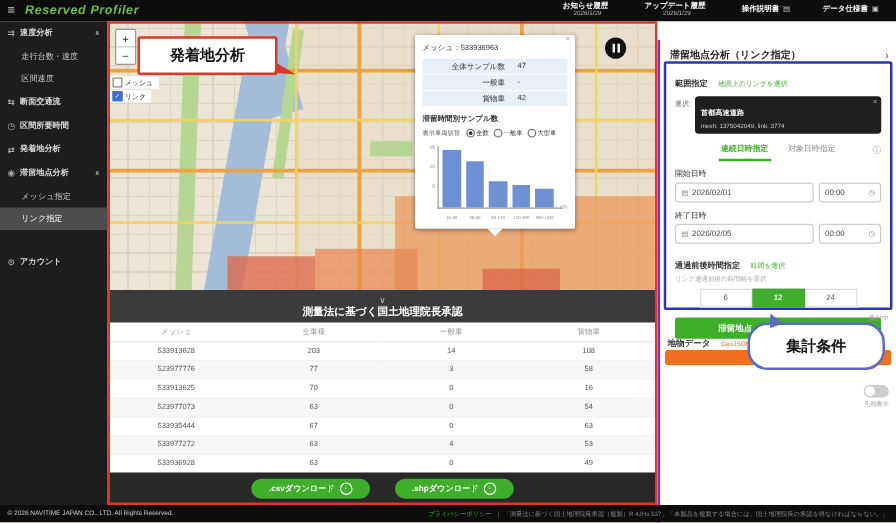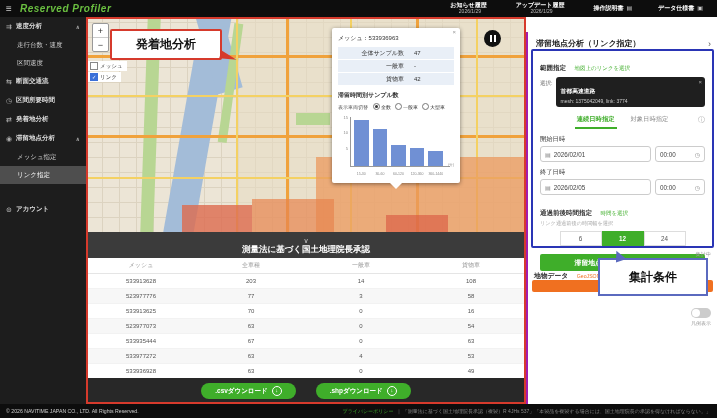--- a/index.html
+++ b/index.html
@@ -152,21 +152,21 @@
   .toggle.off{background:#ccc;}
   .toggle.off::after{right:auto;left:1px;}
   .statustext{position:absolute;left:0;top:219px;width:187px;text-align:right;font-size:5.2px;color:#999;padding-right:4px;box-sizing:border-box;}
   .geodata{position:absolute;left:6px;top:232px;width:179px;}
   .glabel{font-size:6.8px;font-weight:bold;color:#333;}
   .olink{font-size:5.2px;color:#f07020;margin-left:4px;}
   .orangebar{position:absolute;left:4px;top:248px;width:181px;height:12px;background:#f07020;border-radius:2px;}
   .toggle2row{position:absolute;right:8px;top:276px;display:flex;flex-direction:column;align-items:flex-end;gap:2px;}
   .legendlabel{font-size:5px;color:#999;}
   .callout-c{position:absolute;left:70px;top:226px;width:106px;height:34px;background:#fff;border:2px solid #5b6abf;
-             border-radius:0;z-index:60;display:flex;align-items:center;justify-content:center;
+             border-radius:16px;z-index:60;display:flex;align-items:center;justify-content:center;
              font-size:12px;font-weight:bold;color:#111;}
   .callout-c::before{content:"";position:absolute;left:14px;top:-10px;width:0;height:0;
              border-left:4px solid transparent;border-right:7px solid transparent;
              border-bottom:11px solid #5b6abf;transform:rotate(-18deg);}
   
   .footer{position:absolute;left:0;top:404px;width:717px;height:14px;background:#0d0d0d;display:flex;
           align-items:center;padding:0 6px;box-sizing:border-box;z-index:100;}
   .f-left{font-size:5.2px;color:#ccc;}
   .f-right{margin-left:auto;display:flex;align-items:center;gap:3px;font-size:5px;color:#888;}
   .f-priv{color:#3fae2a;}

